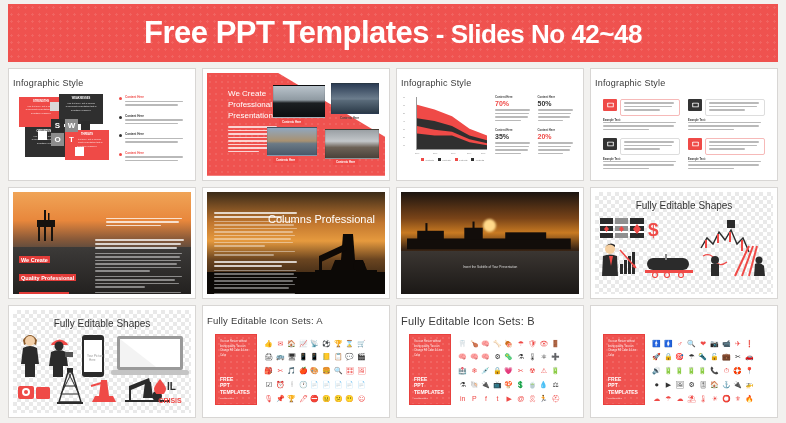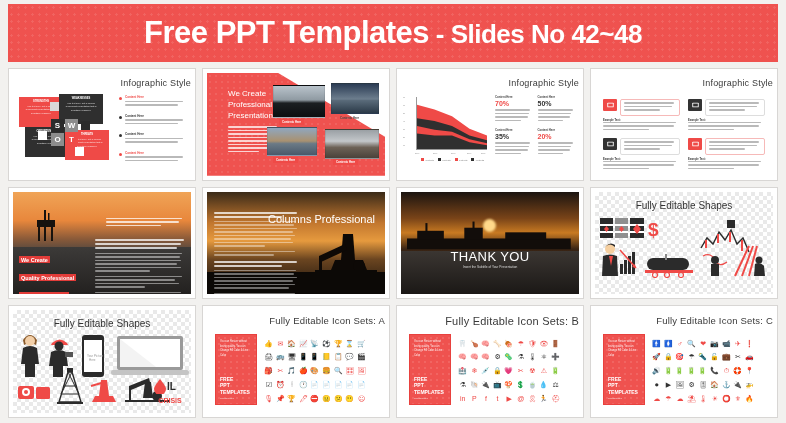--- a/index.html
+++ b/index.html
@@ -26,21 +26,21 @@
   .grid {
     position:absolute; left:8px; top:68px; width:770px; height:350px;
     display:grid; grid-template-columns:repeat(4,1fr); grid-template-rows:repeat(3,1fr);
     gap:6px;
   }
   .slide {
     background:#fff; border:1px solid #d8d6d4; position:relative;
     overflow:hidden;
   }
   .inner { position:absolute; inset:4px; overflow:hidden; }
-  .title { text-align:right; font-size:9px; color:#3a3a3a; padding-top:5px; letter-spacing:.2px; }
+  .title { text-align:left; font-size:9px; color:#3a3a3a; padding-top:5px; letter-spacing:.2px; }
 
   
   .ln { background:#b9b9b9; height:1.5px; border-radius:1px; margin-bottom:2px; }
   .ln.w { background:rgba(255,255,255,.75); }
 
   
   .s1-wrap { position:absolute; left:6px; top:24px; width:92px; height:62px; }
   .swot { position:absolute; width:44px; height:30px; padding:3px; }
   .swot .h { font-size:2.6px; color:#fff; text-align:center; margin-bottom:2px; font-weight:bold;}
   .swot .b { font-size:2.2px; color:rgba(255,255,255,.85); line-height:1.5; text-align:center;}
@@ -499,21 +499,20 @@
           <svg style="position:absolute;left:6px;top:28%;width:92%;height:30%" viewBox="0 0 160 40" preserveAspectRatio="none">
             <rect x="0" y="24" width="160" height="14" fill="#120d0a"></rect>
             <rect x="10" y="14" width="26" height="11" fill="#120d0a"></rect>
             <rect x="56" y="10" width="18" height="15" fill="#120d0a"></rect>
             <rect x="96" y="16" width="40" height="9" fill="#120d0a"></rect>
             <rect x="18" y="4" width="2" height="11" fill="#120d0a"></rect>
             <rect x="64" y="2" width="2" height="9" fill="#120d0a"></rect>
           </svg>
           <div style="position:absolute;left:0;right:0;bottom:0;height:42%;background:linear-gradient(180deg,#3b3632,#1b1816);"></div>
         </div>
-        <div class="s7-ty">THANK YOU</div>
         <div class="s7-sub">Insert the Subtitle of Your Presentation</div>
       </div>
     </div>
 
     <div class="slide">
       <div class="inner">
         <div class="checker"></div>
         <div class="shp-title">Fully Editable Shapes</div>
         <svg style="position:absolute;left:4px;top:24px" width="46" height="24" viewBox="0 0 46 24">
           <rect x="1" y="2" width="13" height="20" fill="#2b2b2b"></rect>
@@ -761,21 +760,20 @@
           <span class="icn red">🎗</span>
           <span class="icn red">🏃</span>
           <span class="icn red">⛑</span>
           <span class="icn red"></span>
         </div>
       </div>
     </div>
 
     <div class="slide">
       <div class="inner">
-        <div class="title" style="font-size:9.5px">Fully Editable Icon Sets: C</div>
         <div class="icn-panel">
           <div class="top">You can Resize without losing quality. You can Change Fill Color &amp; Line Color</div>
           <div class="brand" style="white-space:pre-line">FREE
 PPT
 TEMPLATES</div>
           <div class="url">www.allppt.com</div>
         </div>
         <div class="icn-grid">
           <span class="icn red">🚹</span>
           <span class="icn red">🚺</span>

